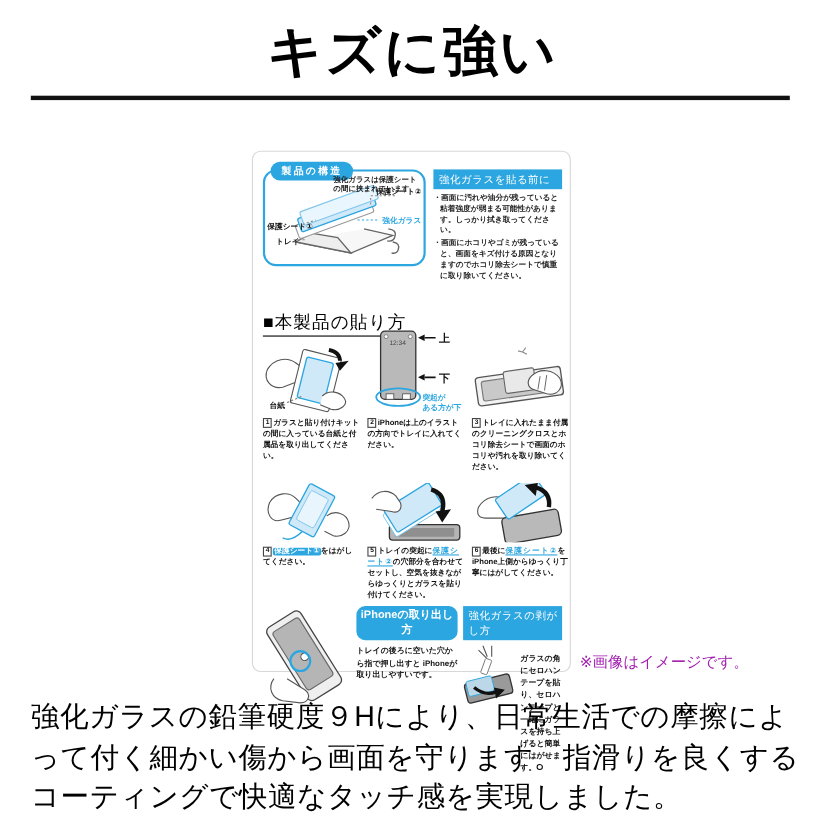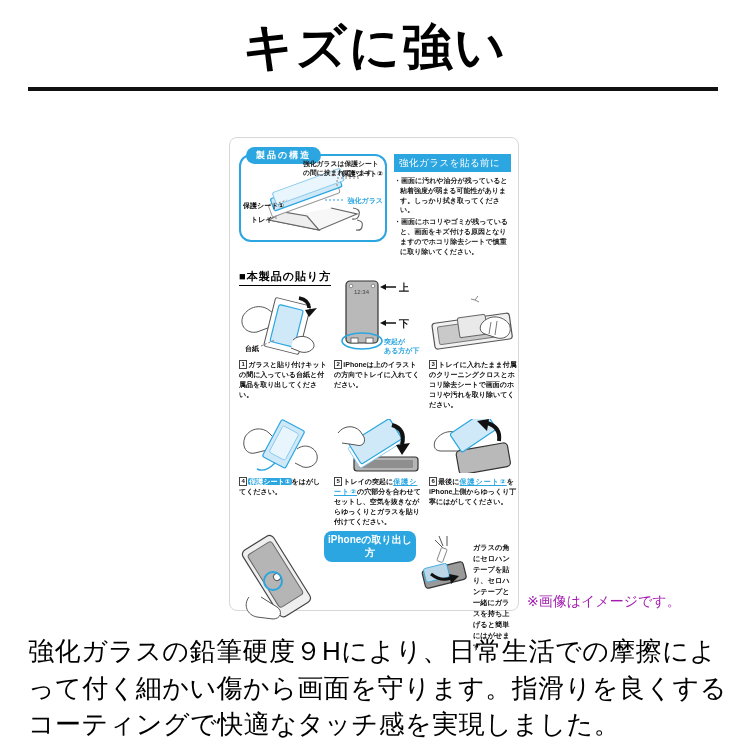--- a/index.html
+++ b/index.html
@@ -29,21 +29,21 @@
 
   
   .before-box{flex:1;margin-top:4px;}
   .bar-heading{background:#2CA6E0;color:#fff;font-weight:normal;font-size:9.5px;
     padding:2.5px 0 2.5px 5px;letter-spacing:0.5px;}
   .bullets{margin:4px 0 0 0;padding:0;list-style:none;}
   .bullets li{font-size:7px;line-height:9.8px;color:#222;padding-left:6px;
     text-indent:-6px;margin-bottom:2px;font-weight:bold;}
 
   
-  .howto-heading{margin-top:11px;font-size:11px;font-weight:bold;
+  .howto-heading{margin-top:25px;font-size:16px;font-weight:normal;
     display:inline-block;border-bottom:1.5px solid #000;padding-bottom:1px;letter-spacing:1px;}
 
   
   .steps{display:grid;grid-template-columns:repeat(3,1fr);column-gap:7px;row-gap:9px;margin-top:8px;}
   .step .illus{display:flex;align-items:flex-end;justify-content:center;height:62px;}
   .step.r2 .illus{height:54px;}
   .cap{margin:4px 0 0 0;font-size:7px;line-height:10px;color:#111;font-weight:bold;}
   .num{display:inline-block;border:1px solid #444;font-size:6px;line-height:7px;
     padding:0 1.5px;margin-right:1px;vertical-align:1px;color:#111;}
   .hl-solid{background:#2CA6E0;color:#fff;padding:0 1px;border-radius:2px;}
@@ -242,23 +242,25 @@
           <rect x="20" y="6" width="36" height="78" rx="5" fill="#efefef" stroke="#444" stroke-width="1.2"></rect>
           <rect x="24" y="12" width="28" height="62" rx="3" fill="#b5b5b5" stroke="#666" stroke-width="1"></rect>
           <circle cx="38" cy="46" r="3.5" fill="#fff" stroke="#555" stroke-width="1"></circle>
         </g>
         <circle cx="34" cy="50" r="9" fill="none" stroke="#2CA6E0" stroke-width="2"></circle>
         <path d="M10,66 C4,74 8,84 18,86 L34,88 C42,88 44,80 38,76 L22,66" fill="#fff" stroke="#555" stroke-width="1"></path>
       </svg>
 
       <div class="takeout-col">
         <div class="takeout-badge">iPhoneの取り出し方</div>
+        <p class="takeout-text">トレイの後ろに空いた穴から指で押し出すと iPhoneが取り出しやすいです。</p>
       </div>
 
       <div class="peel-col">
+        <div class="bar-heading">強化ガラスの剥がし方</div>
         <div class="peel-body">
           <svg class="peel-svg" viewBox="0 0 46 60">
             <path d="M18,2 l4,10 M26,2 l0,10 M14,6 l8,8" stroke="#555" stroke-width="1" fill="none"></path>
             <g transform="rotate(-14 23 40)">
               <rect x="2" y="32" width="42" height="18" rx="3" fill="#9a9a9a" stroke="#333" stroke-width="1.2"></rect>
               <rect x="4" y="30" width="24" height="14" rx="2" fill="#bcd8e8" stroke="#2CA6E0" stroke-width="0.8"></rect>
             </g>
             <rect x="18" y="14" width="6" height="14" rx="1" fill="#fff" stroke="#777" stroke-width="0.8" transform="rotate(20 21 21)"></rect>
             <path d="M10,40 q10,8 20,4" fill="none" stroke="#111" stroke-width="3"></path>
             <polygon points="28,40 38,42 30,50" fill="#111"></polygon>

